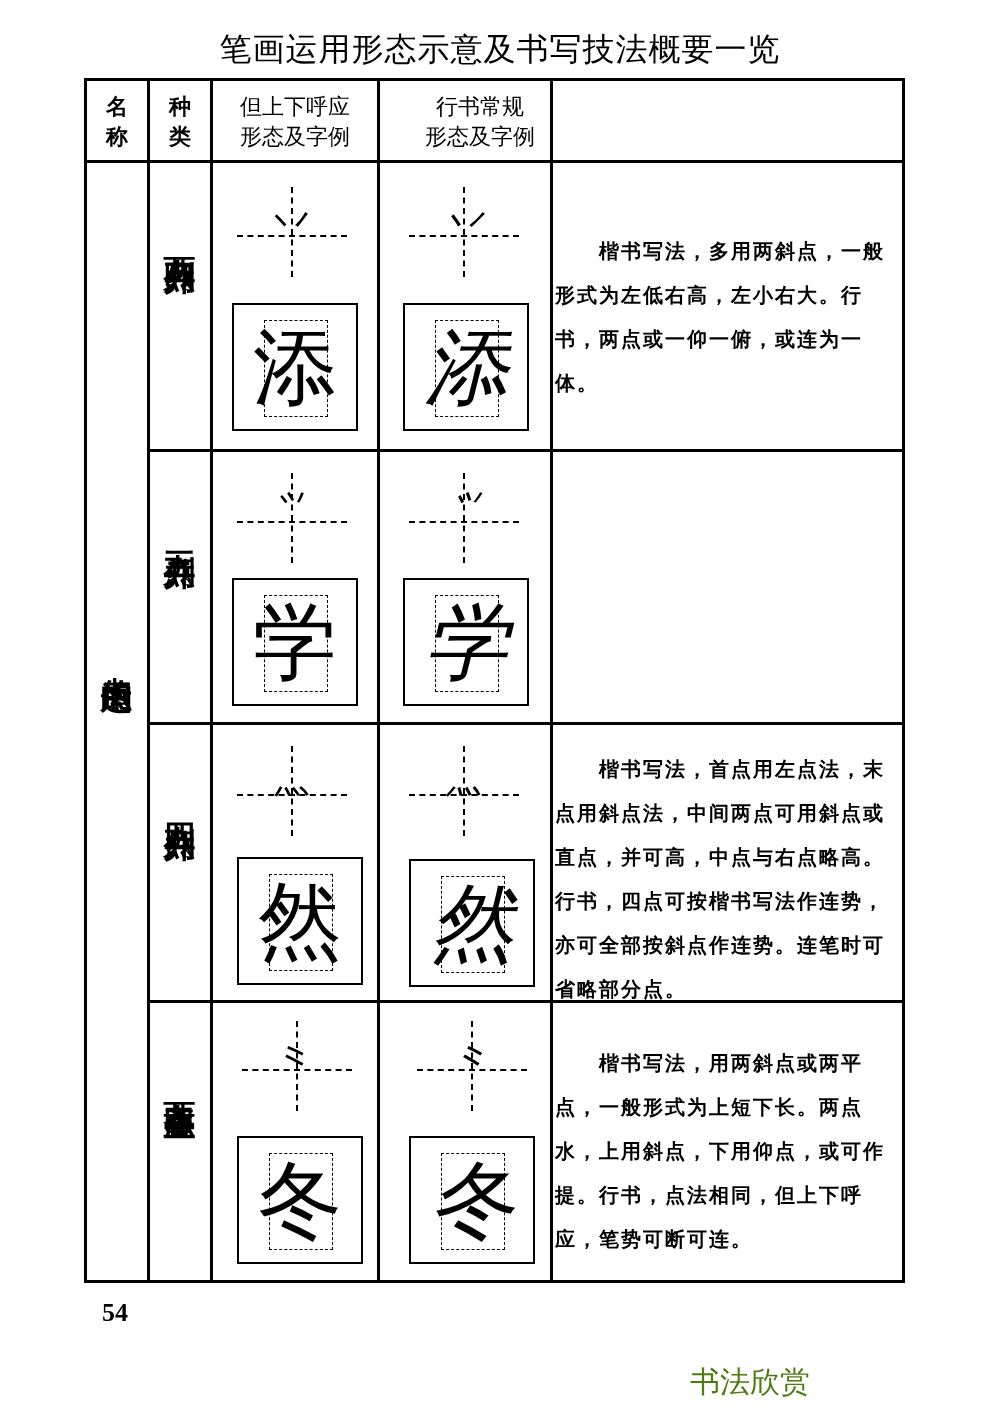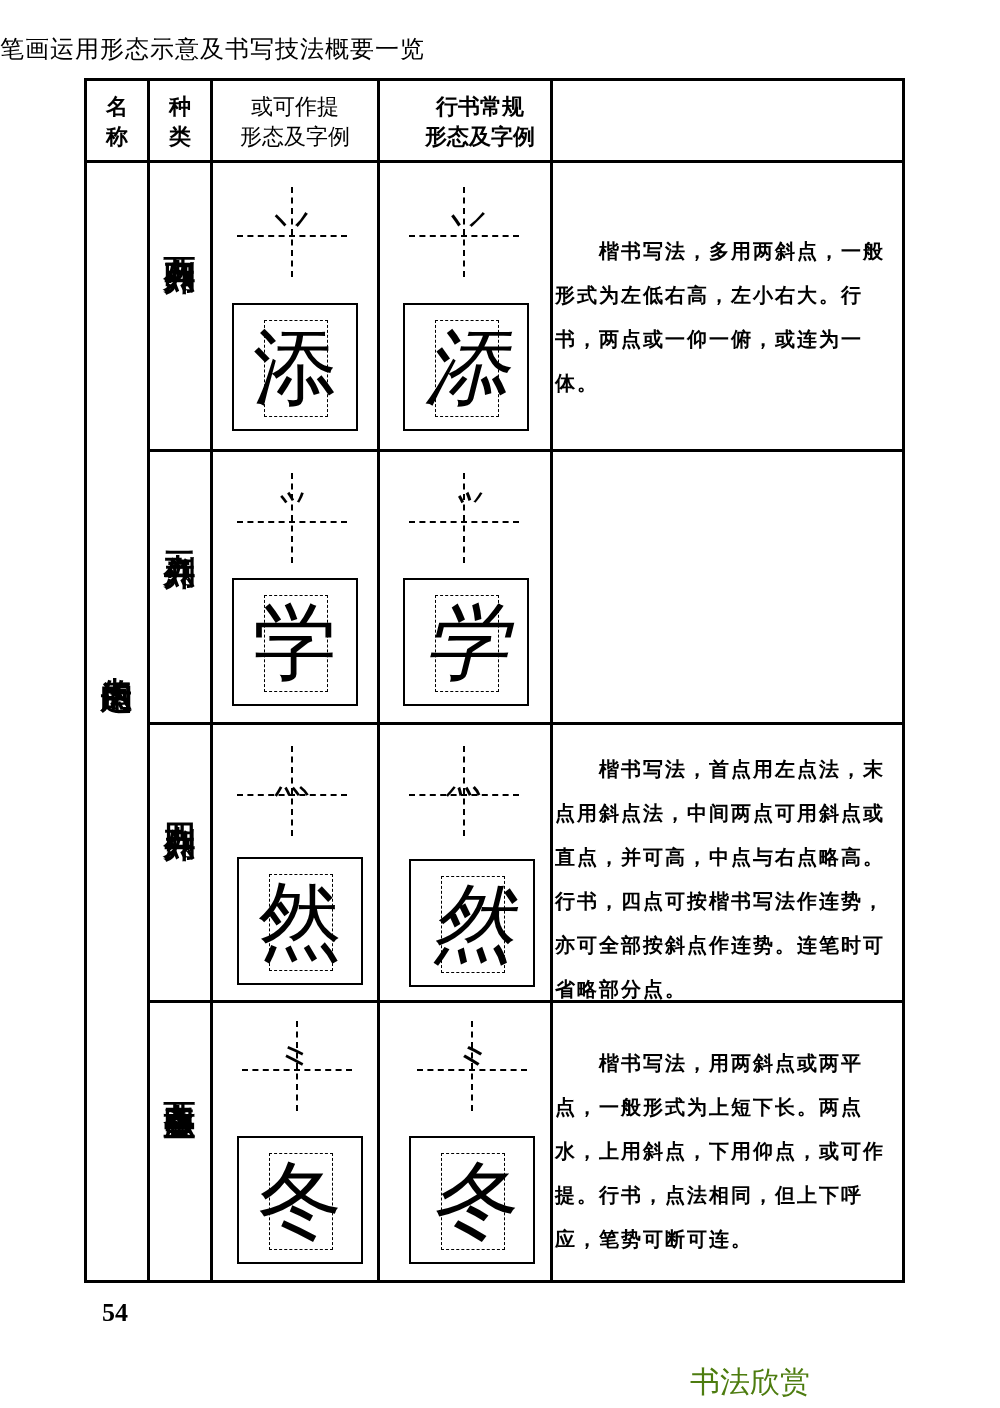--- a/index.html
+++ b/index.html
@@ -1,19 +1,19 @@
 <!DOCTYPE html>
 <html><head>
 <meta charset="utf-8">
 <style>
   html, body { margin:0; padding:0; background:#ffffff; }
   body { width:1000px; height:1408px; position:relative; overflow:hidden;
          font-family:"DejaVu Sans", sans-serif; color:#000; }
-  .title { position:absolute; left:0; width:1000px; top:26px; text-align:left;
-           font-family:"DejaVu Serif", serif; font-size:24px; letter-spacing:1px; line-height:46px; }
+  .title { position:absolute; left:0; width:1000px; top:26px; text-align:center;
+           font-family:"DejaVu Serif", serif; font-size:32px; letter-spacing:1px; line-height:46px; }
   .tbl { position:absolute; left:84px; top:78px; width:821px; height:1205px;
          border:3px solid #000; box-sizing:border-box; }
   .vl { position:absolute; top:0; bottom:0; width:3px; background:#000; }
   .hl { position:absolute; height:3px; background:#000; }
   .hdr { position:absolute; top:0; height:82px; display:flex; align-items:center; justify-content:center;
          text-align:center; font-weight:bold; font-size:22px; line-height:30px; }
   .hdr span { display:block; }
   .name-col { position:absolute; left:0; width:60px; display:flex; justify-content:center; }
   .vert { writing-mode:vertical-rl; text-orientation:upright; font-weight:bold; letter-spacing:2px; }
   .kind { position:absolute; left:63px; width:60px; display:flex; justify-content:center; align-items:flex-start; }
@@ -58,25 +58,25 @@
       </div>
   </div>
   <div class="hdr" style="left:63px;width:60px">
     <div>
         <span>种</span>
         <span>类</span>
       </div>
   </div>
   <div class="hdr" style="left:126px;width:164px;font-weight:normal">
     <div>
-        <span>或可作提</span>
+        <span>但上下呼应</span>
         <span>形态及字例</span>
       </div>
   </div>
-  <div class="hdr" style="left:293px;width:200px;font-weight:bold">
+  <div class="hdr" style="left:293px;width:200px;font-weight:normal">
     <div>
         <span>行书常规</span>
         <span>形态及字例</span>
       </div>
   </div>
 
   <div class="name-col" style="top:570px">
     <span class="vert" style="font-size:32px;line-height:36px">点的运用</span>
   </div>
 

